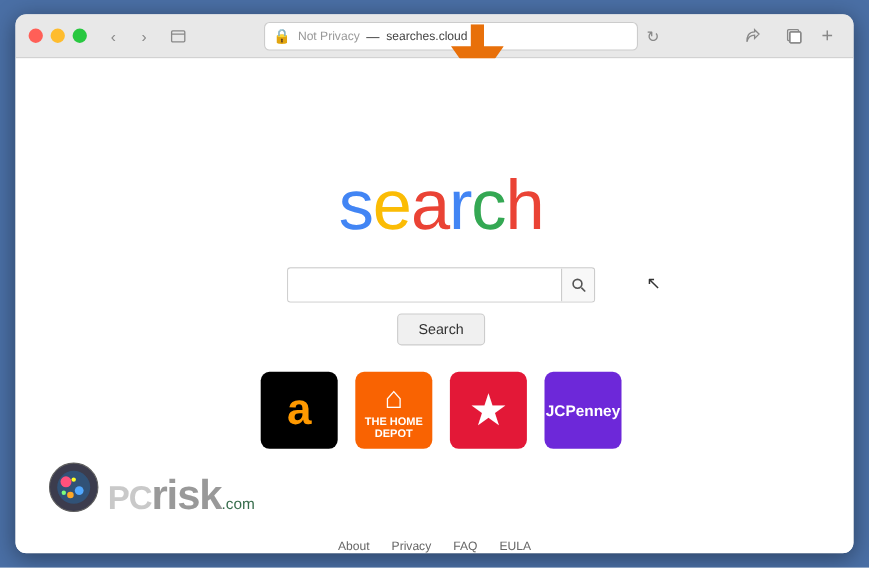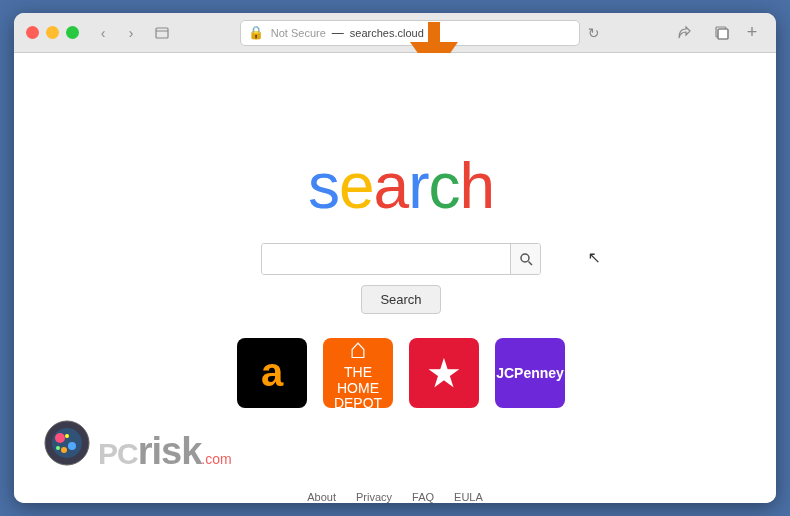--- a/index.html
+++ b/index.html
@@ -256,23 +256,23 @@
       font-weight: bold;
       color: #ff9900;
       font-family: 'Amazon Ember', Arial, sans-serif;
     }
 
     .homedepot-logo {
       text-align: center;
     }
 
     .homedepot-logo .hd-text {
-      font-size: 14px;
+      font-size: 10px;
       color: white;
-      font-weight: normal;
+      font-weight: bold;
       line-height: 1.1;
     }
 
     .homedepot-logo .hd-house {
       font-size: 28px;
       color: white;
     }
 
     .macys-star {
       font-size: 40px;
@@ -370,21 +370,21 @@
     <div class="address-bar-container">
 
       <div class="orange-arrow">
         <svg viewBox="0 0 48 54" xmlns="http://www.w3.org/2000/svg">
           <polygon points="24,54 0,20 18,20 18,0 30,0 30,20 48,20" fill="#e8700a"></polygon>
         </svg>
       </div>
 
       <div class="address-bar">
         <span style="color:#999; font-size:13px;">🔒</span>
-        <span class="not-secure-text">Not Secure</span>
+        <span class="not-secure-text">Not Privacy</span>
         <span>—</span>
         <span class="url-text">searches.cloud</span>
       </div>
 
       <div class="right-icons">
         <span class="refresh-btn">↻</span>
       </div>
     </div>
 
     <div class="toolbar-right">
@@ -454,21 +454,21 @@
         <circle cx="23" cy="23" r="15" fill="#0e3460"></circle>
         <circle cx="16" cy="18" r="5" fill="#ff3366"></circle>
         <circle cx="28" cy="26" r="4" fill="#3399ff"></circle>
         <circle cx="20" cy="30" r="3" fill="#ff9900"></circle>
         <circle cx="14" cy="28" r="2" fill="#66ff66"></circle>
         <circle cx="23" cy="16" r="2" fill="#ffff00"></circle>
       </svg>
       <div style="display:flex; align-items:baseline; gap:0;">
         <span style="font-size:30px; font-weight:900; color:#c0c0c0; letter-spacing:-1px;margin-top:24px;">PC</span>
         <span style="font-size:38px; font-weight:900; color:#888; letter-spacing:-1px;">risk</span>
-        <span style="font-size:14px; color:#ef4444;">.com</span>
+        <span style="font-size:14px; color:#14532d;">.com</span>
       </div>
     </div>
 
     <div class="footer-links">
       <a href="#">About</a>
       <a href="#">Privacy</a>
       <a href="#">FAQ</a>
       <a href="#">EULA</a>
     </div>
 

